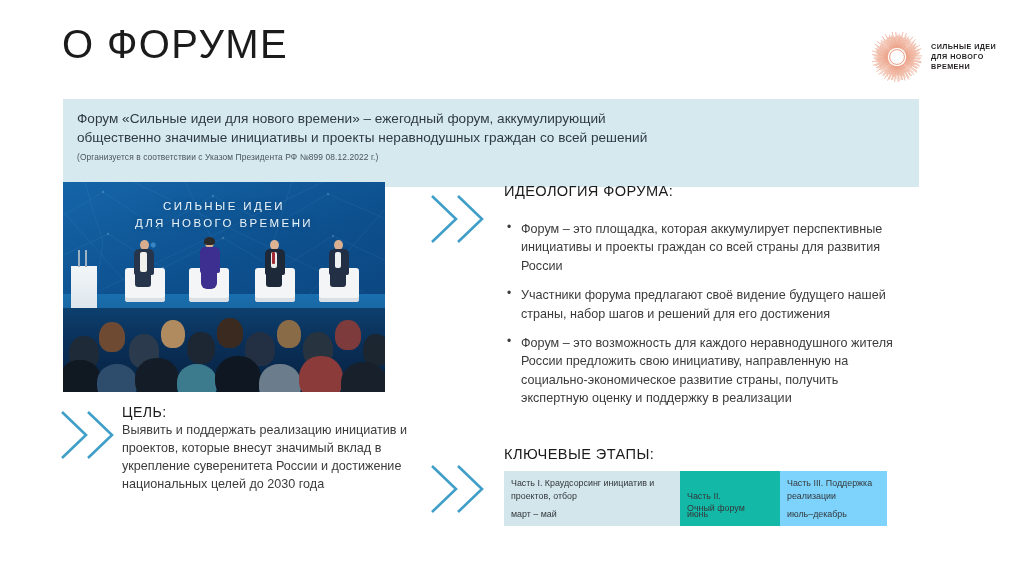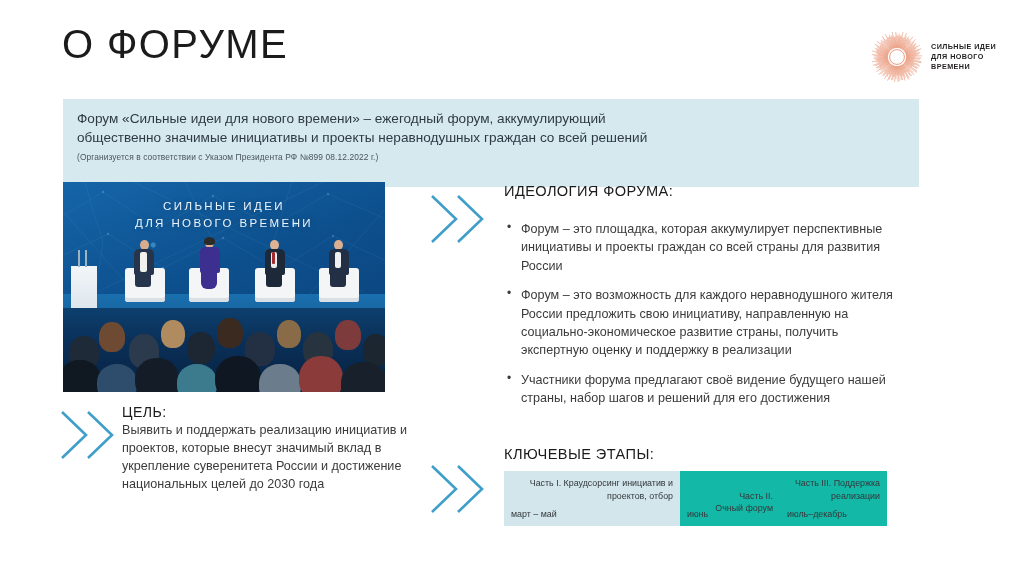--- a/index.html
+++ b/index.html
@@ -85,21 +85,21 @@
   
   .goal { position:absolute; left:122px; top:404px; width:290px; }
   .goal-title { font-size:14.2px; letter-spacing:.4px; color:#1b1b1b; margin-bottom:1px; }
   .goal-text { font-size:12.6px; line-height:1.44; color:#3b3b3b; }
 
   
   .stages { position:absolute; left:504px; top:446px; width:392px; }
   .stages-title { font-size:14.6px; letter-spacing:.4px; color:#1b1b1b; margin-bottom:9px; }
   .stage-table { display:flex; width:383px; height:55px; }
   .st-cell { padding:6px 7px 0 7px; position:relative; font-size:8.9px;
-             line-height:1.42; color:#33383c;text-align:right; }
+             line-height:1.42; color:#33383c; }
   .st-cell .st-sub { position:absolute; left:7px; bottom:5px;margin-top:26px; }
   .st-1 { width:176px; }
   .st-2 { width:100px; }
   .st-3 { width:107px; }
 
   
   .footer { position:absolute; left:0; right:0; bottom:0; height:50px; }
 </style>
 </head>
 <body>
@@ -365,43 +365,43 @@
     <svg width="62" height="54" viewBox="0 0 62 54" fill="none" stroke="#3f9fc8" stroke-width="2.6">
       <polyline points="4,4 28,27 4,50"></polyline>
       <polyline points="30,4 54,27 30,50"></polyline>
     </svg>
   </span>
 
   <div class="ideology">
     <div class="sec-title">ИДЕОЛОГИЯ ФОРУМА:</div>
     <ul class="bullets">
       <li>Форум – это площадка, которая аккумулирует перспективные инициативы и проекты граждан со всей страны для развития России</li>
+      <li>Участники форума предлагают своё видение будущего нашей страны, набор шагов и решений для его достижения</li>
       <li>Форум – это возможность для каждого неравнодушного жителя России предложить свою инициативу, направленную на социально-экономическое  развитие страны, получить экспертную оценку и поддержку в реализации</li>
-      <li>Участники форума предлагают своё видение будущего нашей страны, набор шагов и решений для его достижения</li>
     </ul>
   </div>
 
   <div class="goal">
     <div class="goal-title">ЦЕЛЬ:</div>
     <div class="goal-text">Выявить и поддержать реализацию инициатив и проектов, которые внесут значимый вклад в укрепление суверенитета России и достижение национальных целей до 2030 года</div>
   </div>
 
   <div class="stages">
     <div class="stages-title">КЛЮЧЕВЫЕ ЭТАПЫ:</div>
     <div class="stage-table">
       <div class="st-cell st-1" style="background:#d2e6ec;">
         <span>Часть I. Краудсорсинг инициатив и проектов, отбор</span>
         <span class="st-sub">март – май</span>
       </div>
       <div class="st-cell st-2" style="background:#14b8a6; white-space:pre-line;">
         <span>Часть II.
 Очный форум</span>
         <span class="st-sub">июнь</span>
       </div>
-      <div class="st-cell st-3" style="background:#14b8a6;">
+      <div class="st-cell st-3" style="background:#7dd3fc;">
         <span>Часть III. Поддержка реализации</span>
         <span class="st-sub">июль–декабрь</span>
       </div>
     </div>
   </div>
 
   <div class="footer">
     
 
     

